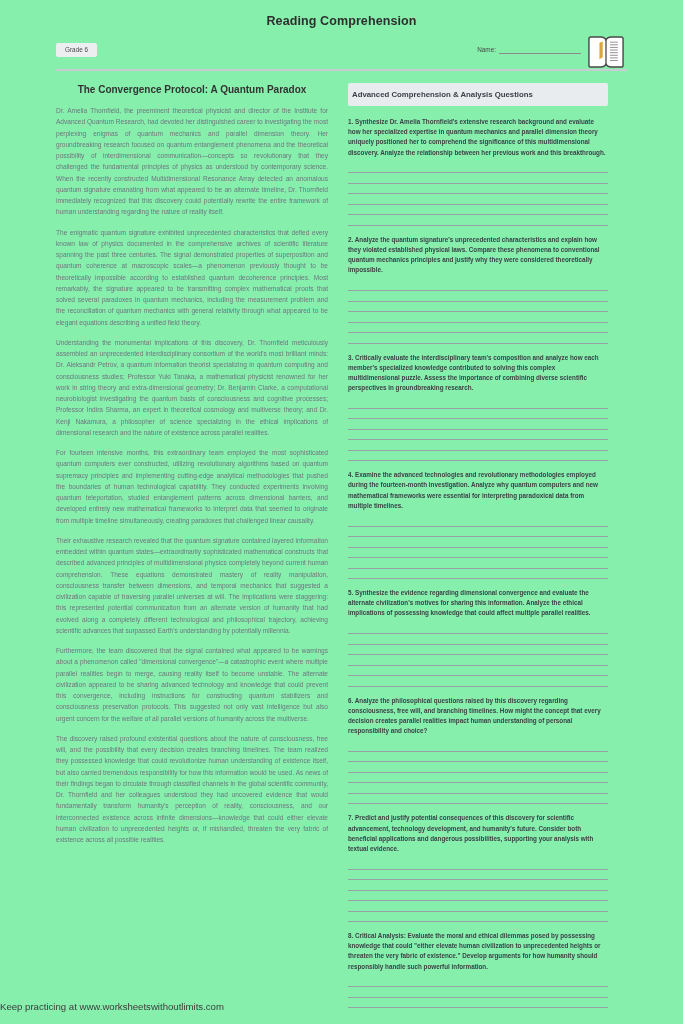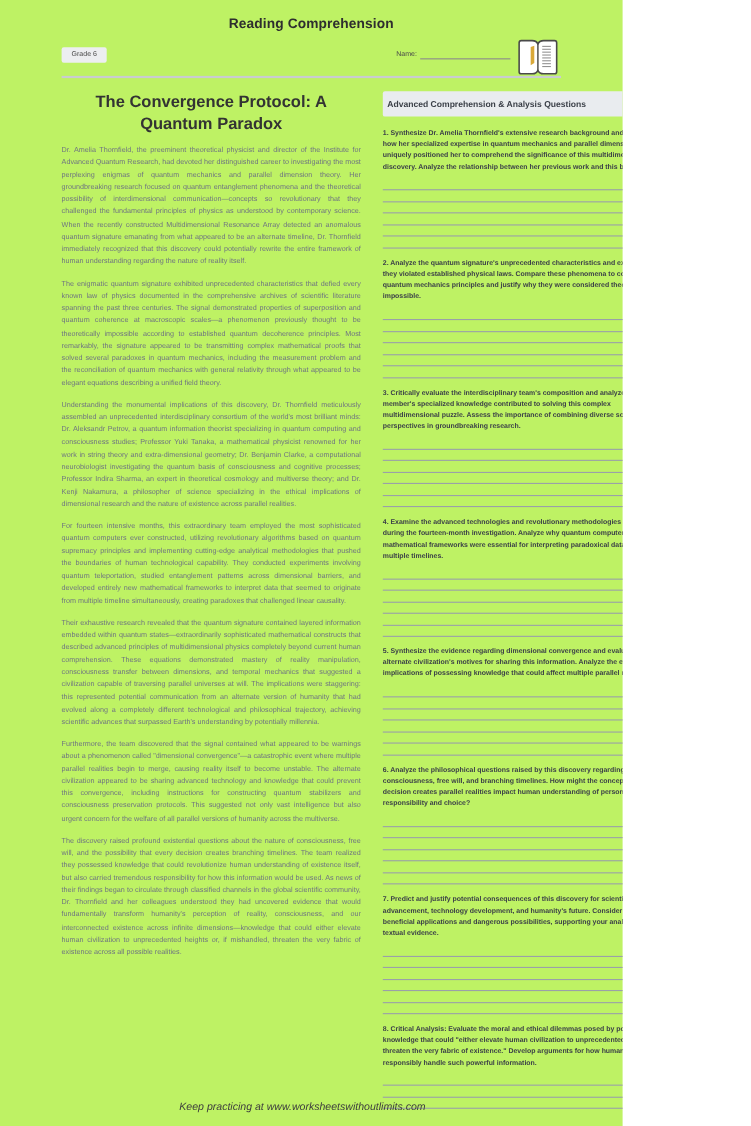--- a/index.html
+++ b/index.html
@@ -4,23 +4,23 @@
 <style>
   * { box-sizing: border-box; margin: 0; padding: 0; }
   html, body {
     width: 683px;
     height: 1024px;
     background: #ffffff;
     font-family: "Liberation Sans", sans-serif;
   }
   .page {
     position: relative;
-    width: 566px;
+    width: 683px;
     height: 1024px;
-    background: #bef264;
+    background: #86efac;
     padding: 0;
     overflow: hidden;
   }
 
   
   .header {
     padding: 14px 56px 0 56px;
   }
   .worksheet-title {
     text-align: center;
@@ -83,21 +83,21 @@
     display: flex;
     gap: 20px;
     padding: 12px 56px 0 56px;
     align-items: flex-start;
   }
   .col-passage { width: 272px; flex: 0 0 272px; }
   .col-questions { width: 260px; flex: 0 0 260px; }
 
   .passage-title {
     text-align: center;
-    font-size: 15px;
+    font-size: 10px;
     font-weight: bold;
     color: #333333;
     margin-bottom: 9px;
     line-height: 1.3;
   }
   .passage-p {
     font-size: 6.55px;
     line-height: 1.72;
     color: #6f7580;
     text-align: justify;
@@ -130,24 +130,23 @@
     height: 10.5px;
     width: 100%;
   }
 
   
   .footer {
     position: absolute;
     left: 0;
     right: 16px;
     bottom: 12px;
-    text-align: center;
+    text-align: left;
     font-size: 9.6px;
     color: #3d3d3d;
-    font-style: italic;
   }
 </style>
 </head>
 <body>
 
 <div class="page">
 
   <div class="header">
     <div class="worksheet-title">Reading Comprehension</div>
     <div class="header-row">

